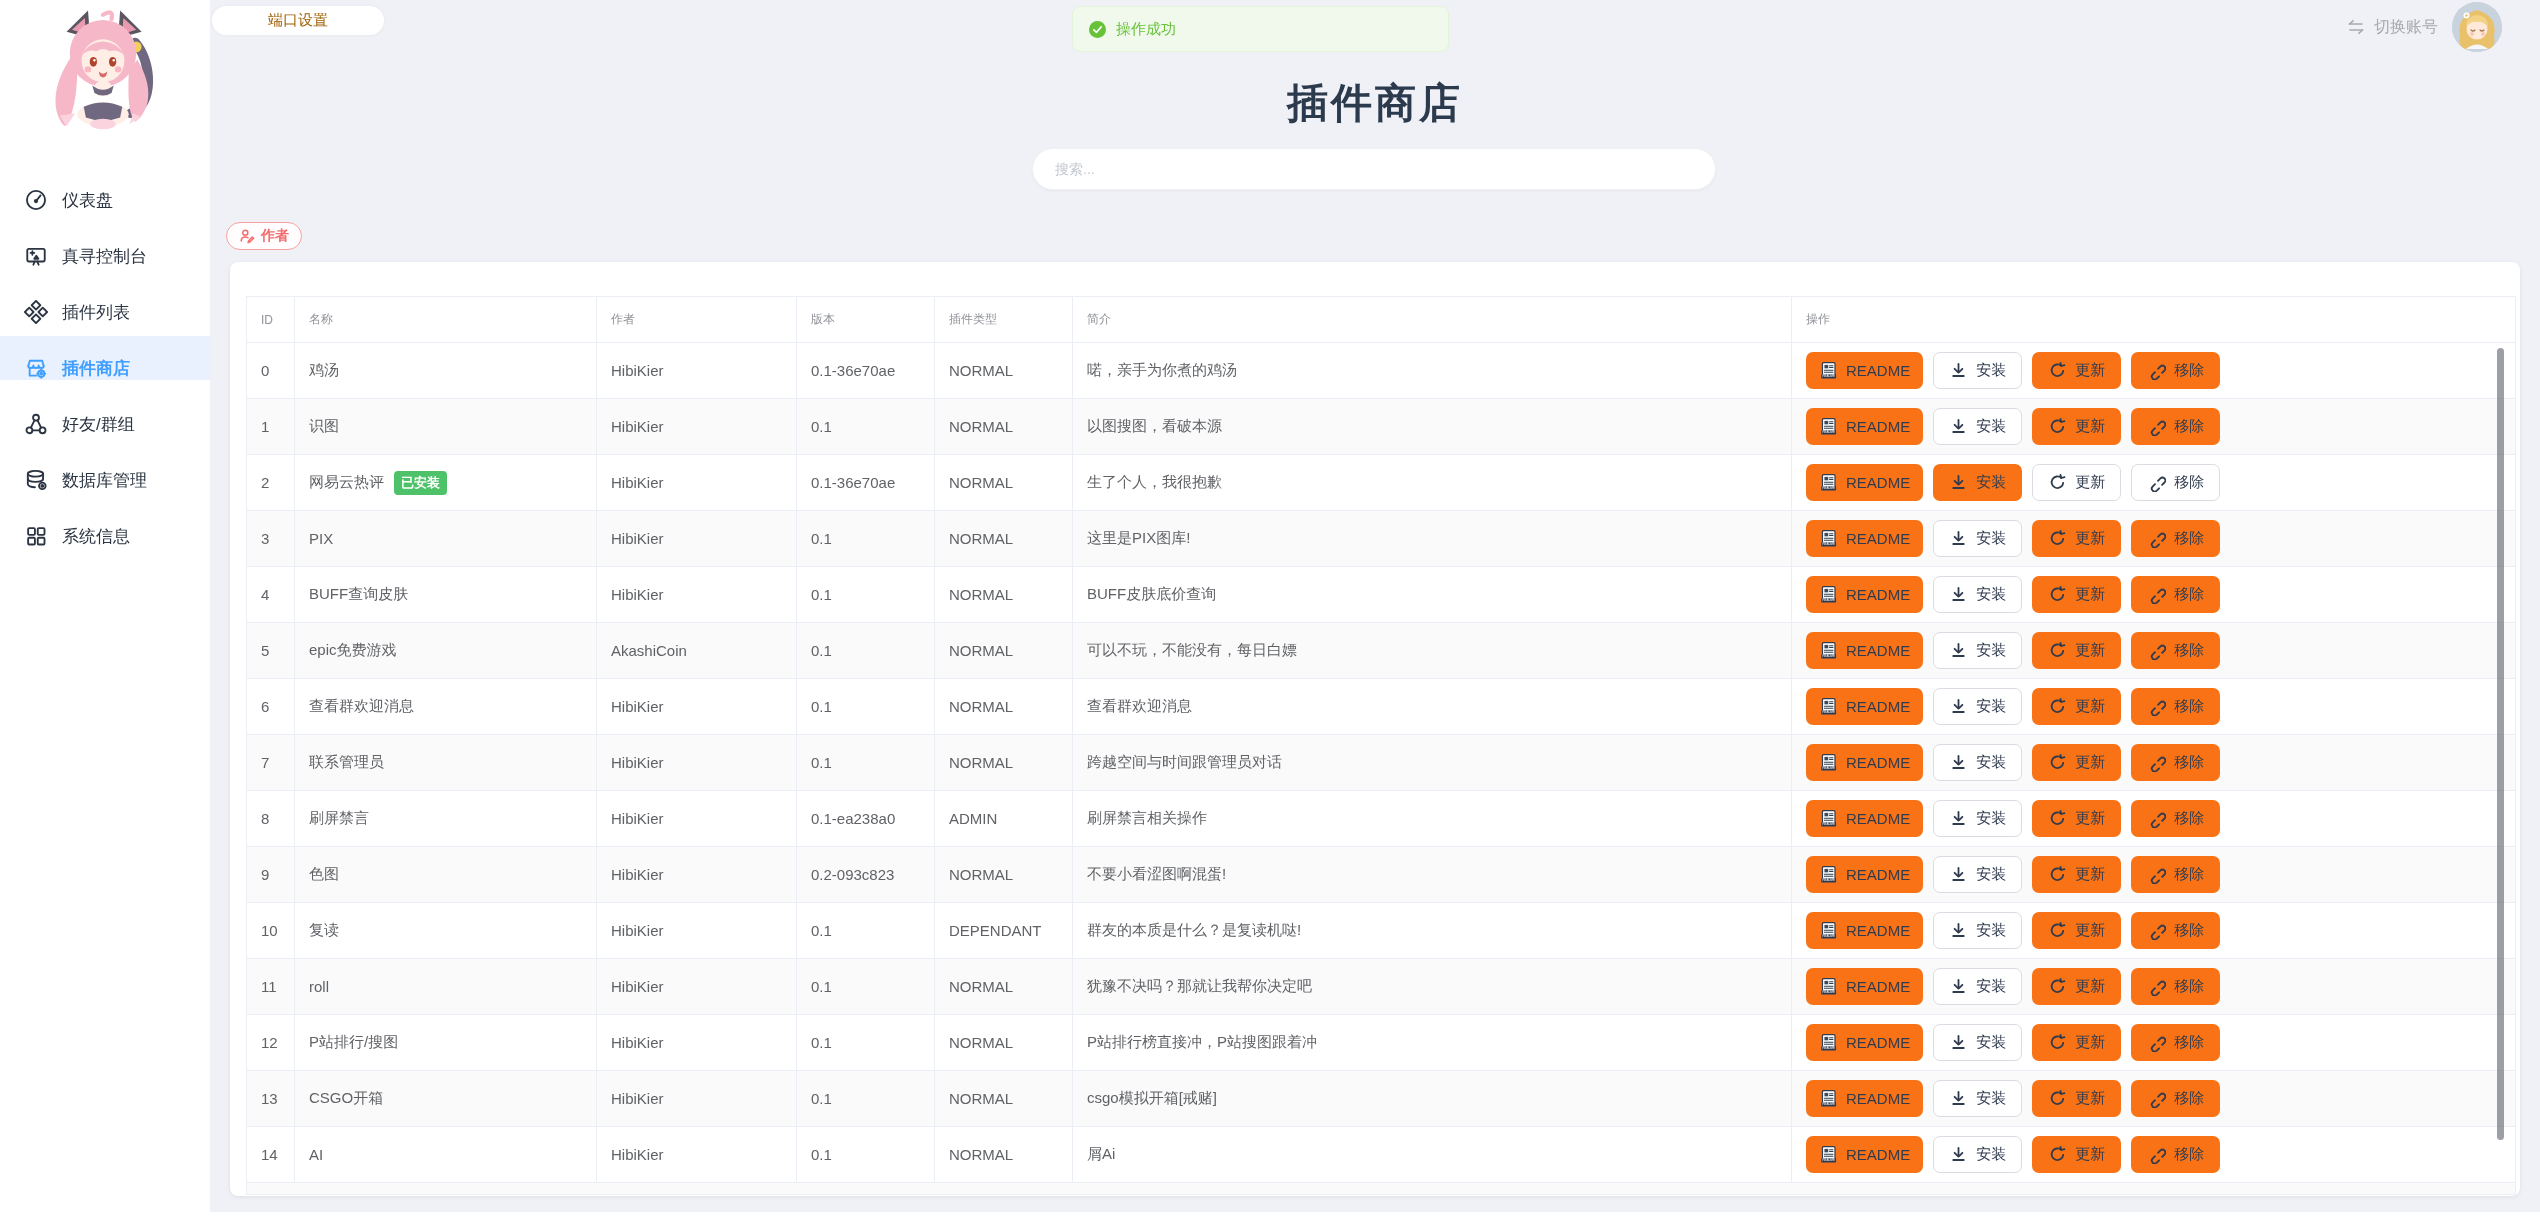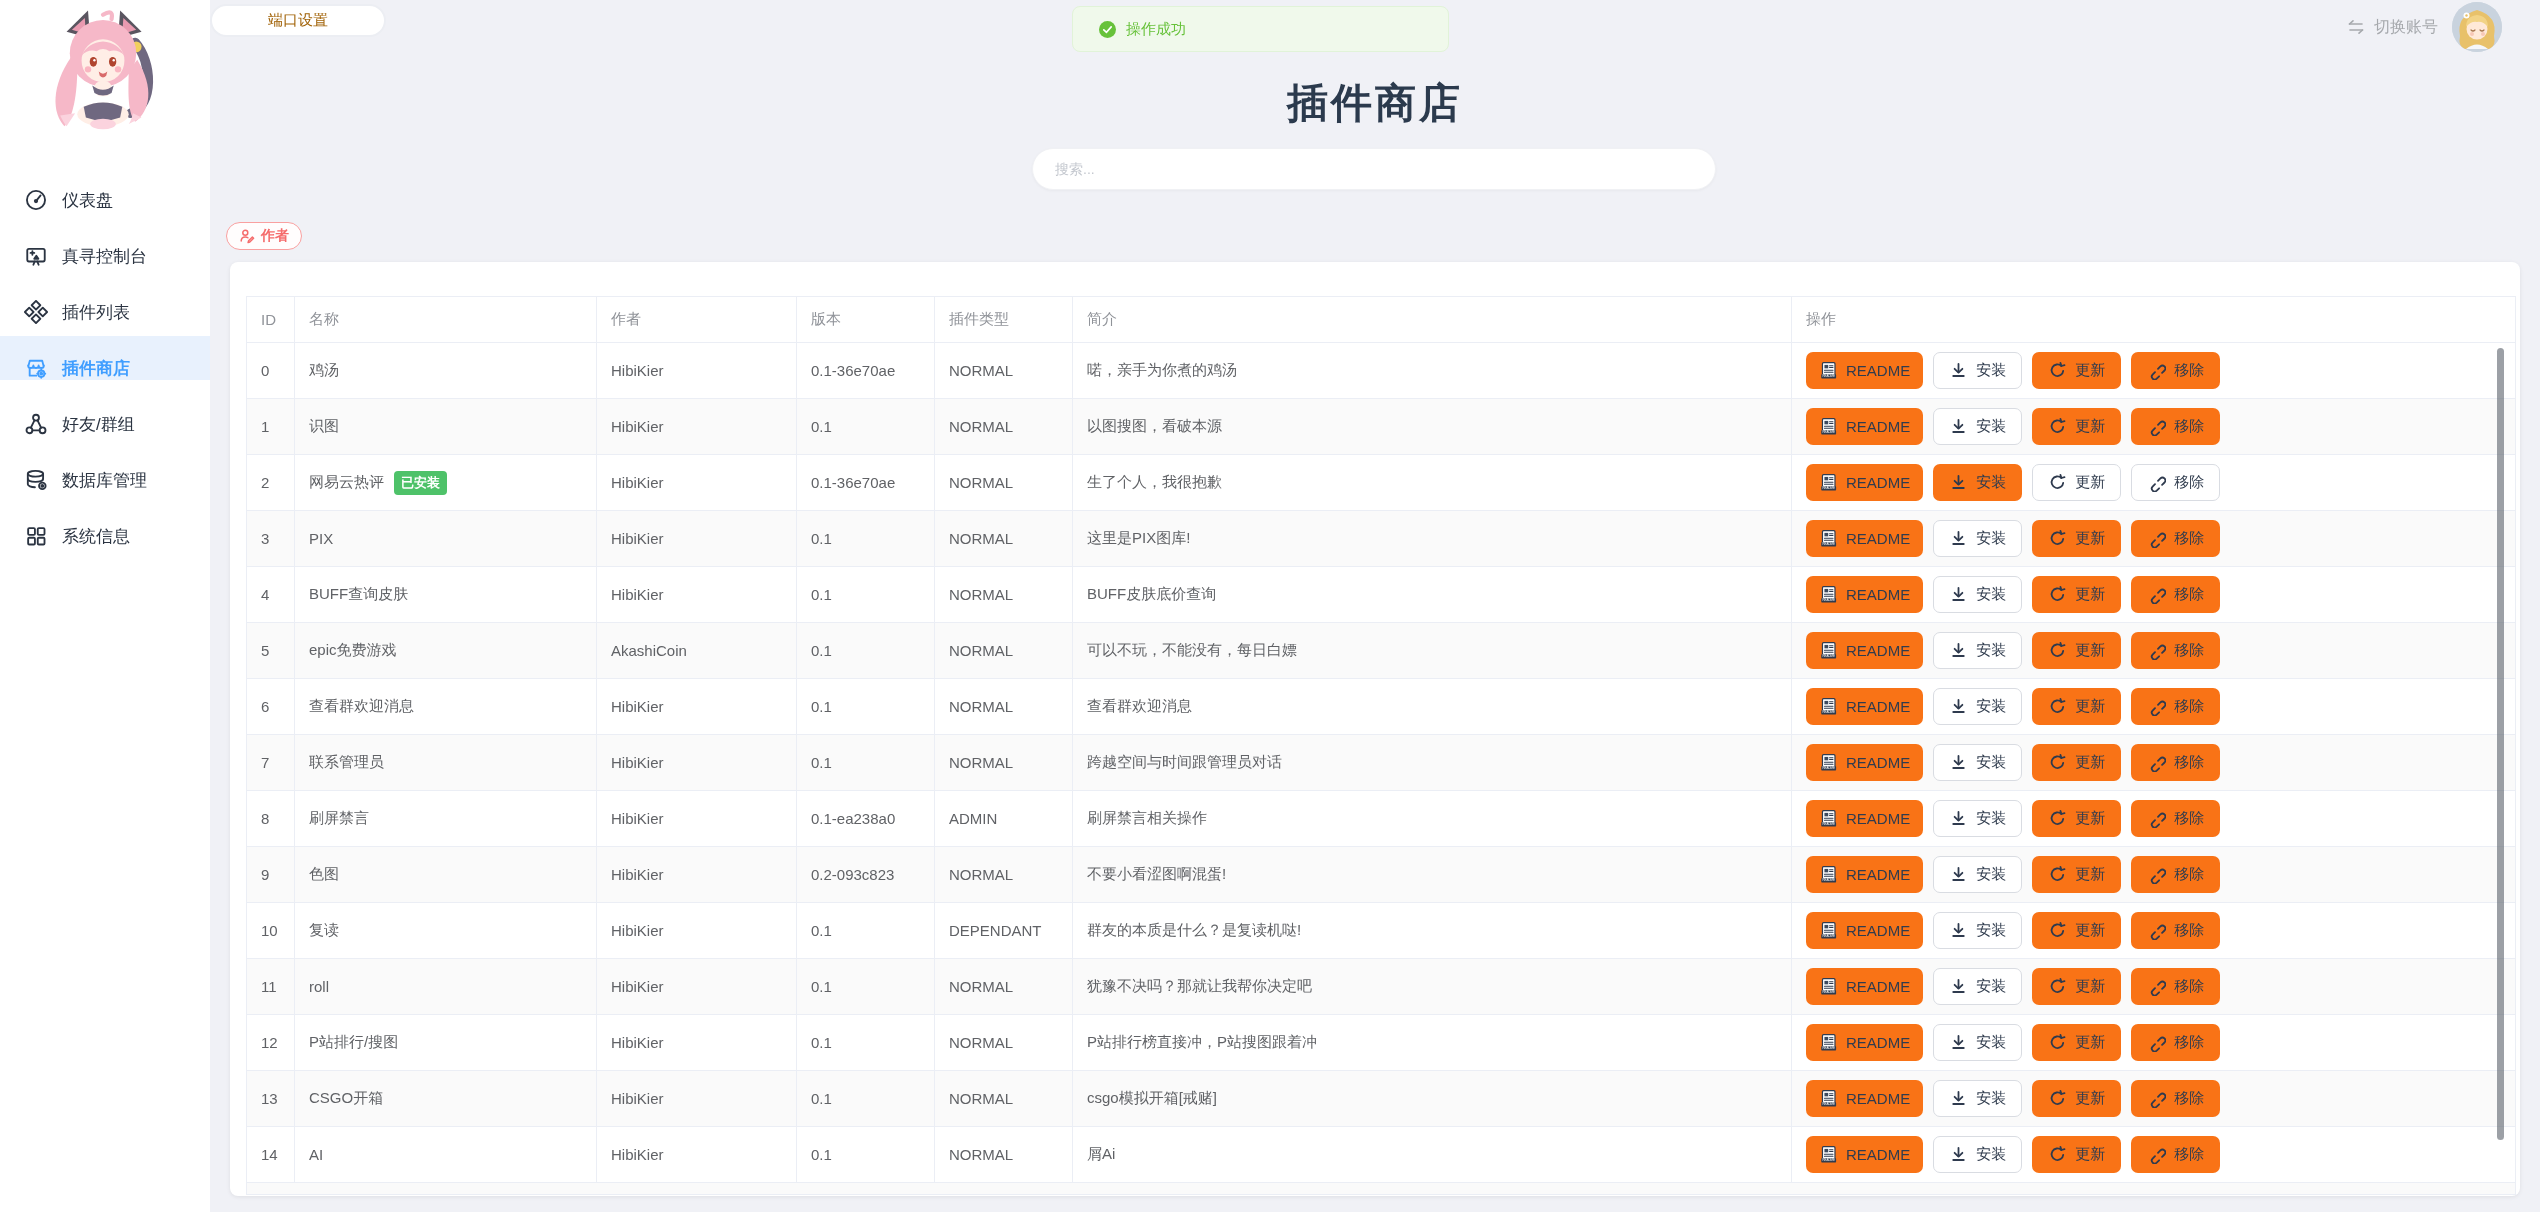--- a/index.html
+++ b/index.html
@@ -16,21 +16,21 @@
     stroke-width:1.7; stroke-linecap:round; stroke-linejoin:round; }
   .nav-item.active { background:#e8f1fd; color:#409eff; font-weight:bold; }
   .nav-item.active svg { stroke:#409eff; }
 
   
   .port-btn { position:absolute; left:210px; top:4px; width:176px; height:33px; border-radius:17px;
     background:#fff; border:2px solid #eceef3; color:#a16207; font-size:15px;
     display:flex; align-items:center; justify-content:center; cursor:pointer; }
   .toast { position:absolute; left:1072px; top:6px; width:377px; height:46px; border-radius:8px;
     background:#f0f9eb; border:1px solid #e1f3d8; display:flex; align-items:center; gap:10px;
-    padding-left:26px; color:#67c23a; font-size:15px; z-index:5; }
+    padding-left:16px; color:#67c23a; font-size:15px; z-index:5; }
   .switch { position:absolute; left:2346px; top:13px; height:28px; display:flex; align-items:center;
     gap:8px; color:#a6a9ad; font-size:16px; cursor:pointer; }
   .switch svg { width:20px; height:16px; stroke:#a6a9ad; fill:none; stroke-width:1.6;
     stroke-linecap:round; stroke-linejoin:round; }
   .avatar { position:absolute; left:2452px; top:2px; width:50px; height:50px; border-radius:50%;
     overflow:hidden; cursor:pointer; background:#cfd8e2; }
 
   
   .page-title { position:absolute; left:210px; right:0; top:76px; text-align:center;
     font-size:41px; font-weight:800; letter-spacing:3px; color:#2b3a4d; }
@@ -45,21 +45,21 @@
   .author-tag svg { width:16px; height:16px; stroke:#f56c6c; fill:none; stroke-width:1.5;
     stroke-linecap:round; stroke-linejoin:round; }
 
   
   .card { position:absolute; left:230px; top:262px; width:2290px; height:934px; background:#fff;
     border-radius:8px; box-shadow:0 1px 4px rgba(0,0,0,.08); overflow:hidden; }
   table { position:absolute; left:16px; top:34px; width:2270px; border-collapse:collapse;
     table-layout:fixed; }
   th, td { border:1px solid #ebeef5; font-weight:normal; text-align:left; padding:0 0 0 14px;
     overflow:hidden; white-space:nowrap; }
-  th { height:46px; color:#909399; font-size:15px; }
+  th { height:46px; color:#909399; font-size:12px; }
   td { height:56px; color:#606266; font-size:15px; }
   tr.striped td { background:#fafafa; }
   tr.sliver td { height:12px; background:#fafafa; }
   .name-cell { display:flex; align-items:center; gap:10px; }
   .badge { background:#4ec269; color:#fff; font-size:13px; padding:3px 7px; border-radius:4px;
     font-weight:bold; }
   .actions { display:flex; align-items:center; gap:10px; }
   .btn { display:inline-flex; align-items:center; justify-content:center; gap:8px; height:37px;
     border-radius:7px; font-size:15px; color:#303c4e; padding:2px 15px; cursor:pointer;
     border:1px solid transparent; background:#e8e9ed; }

